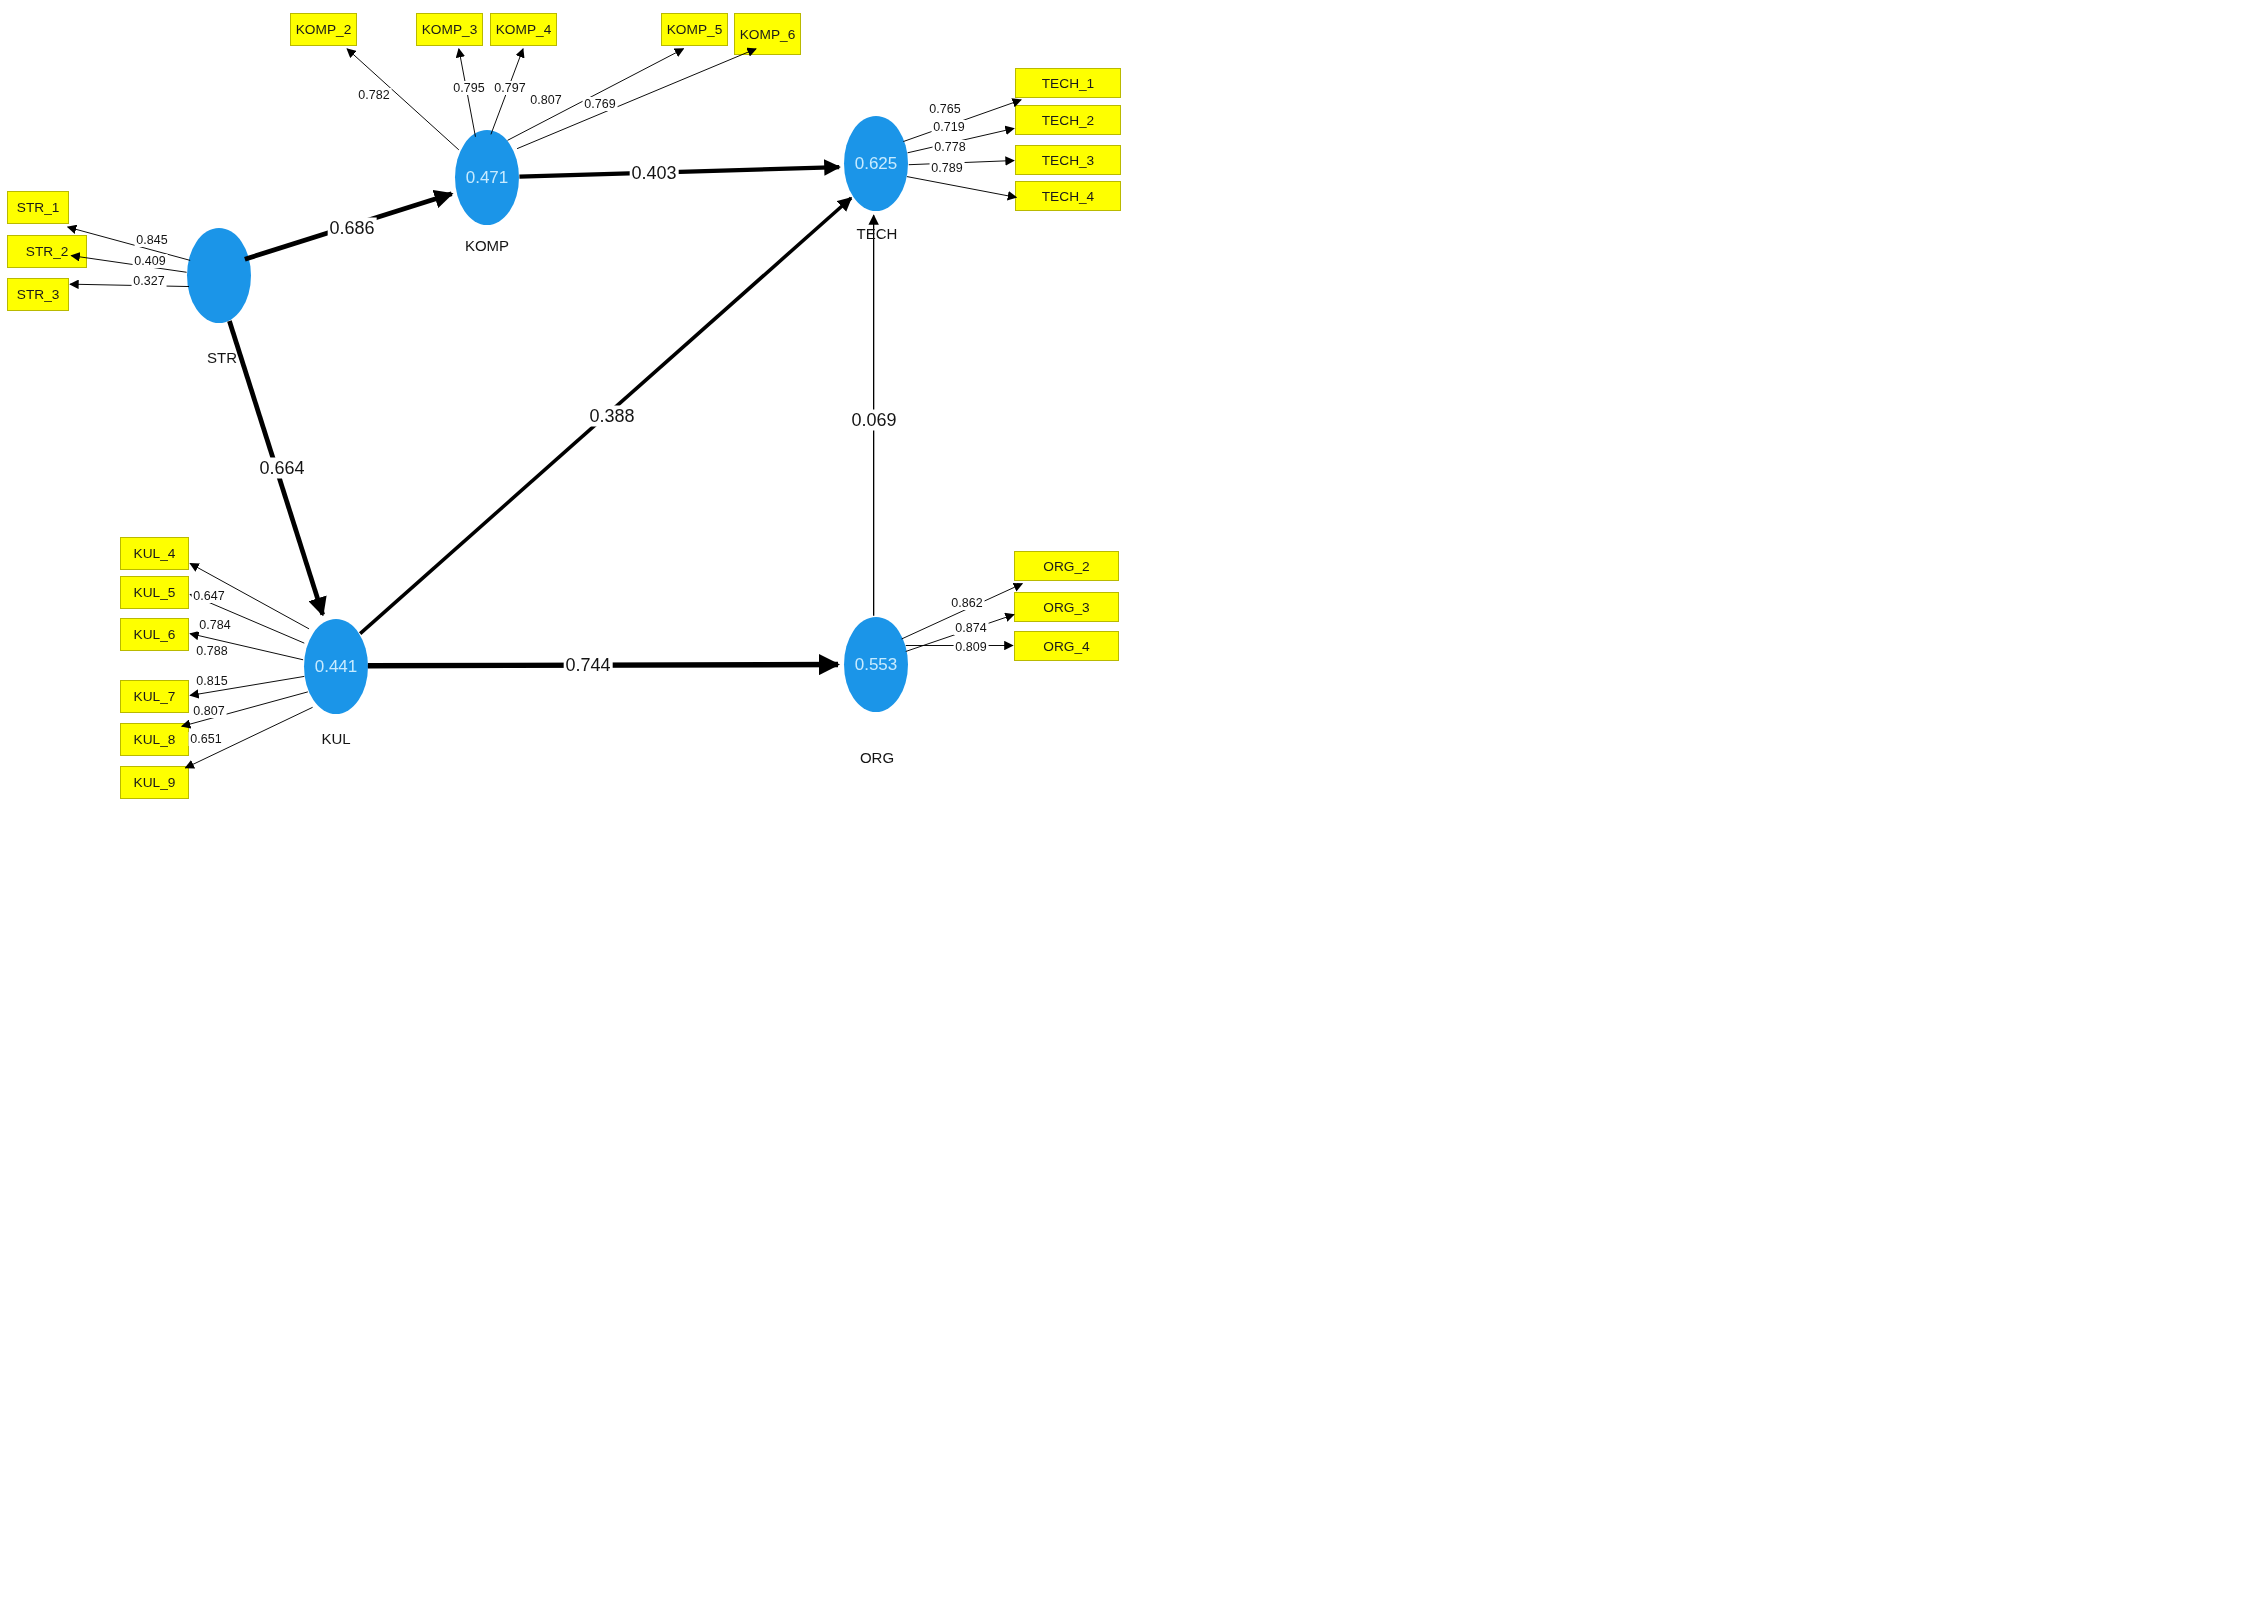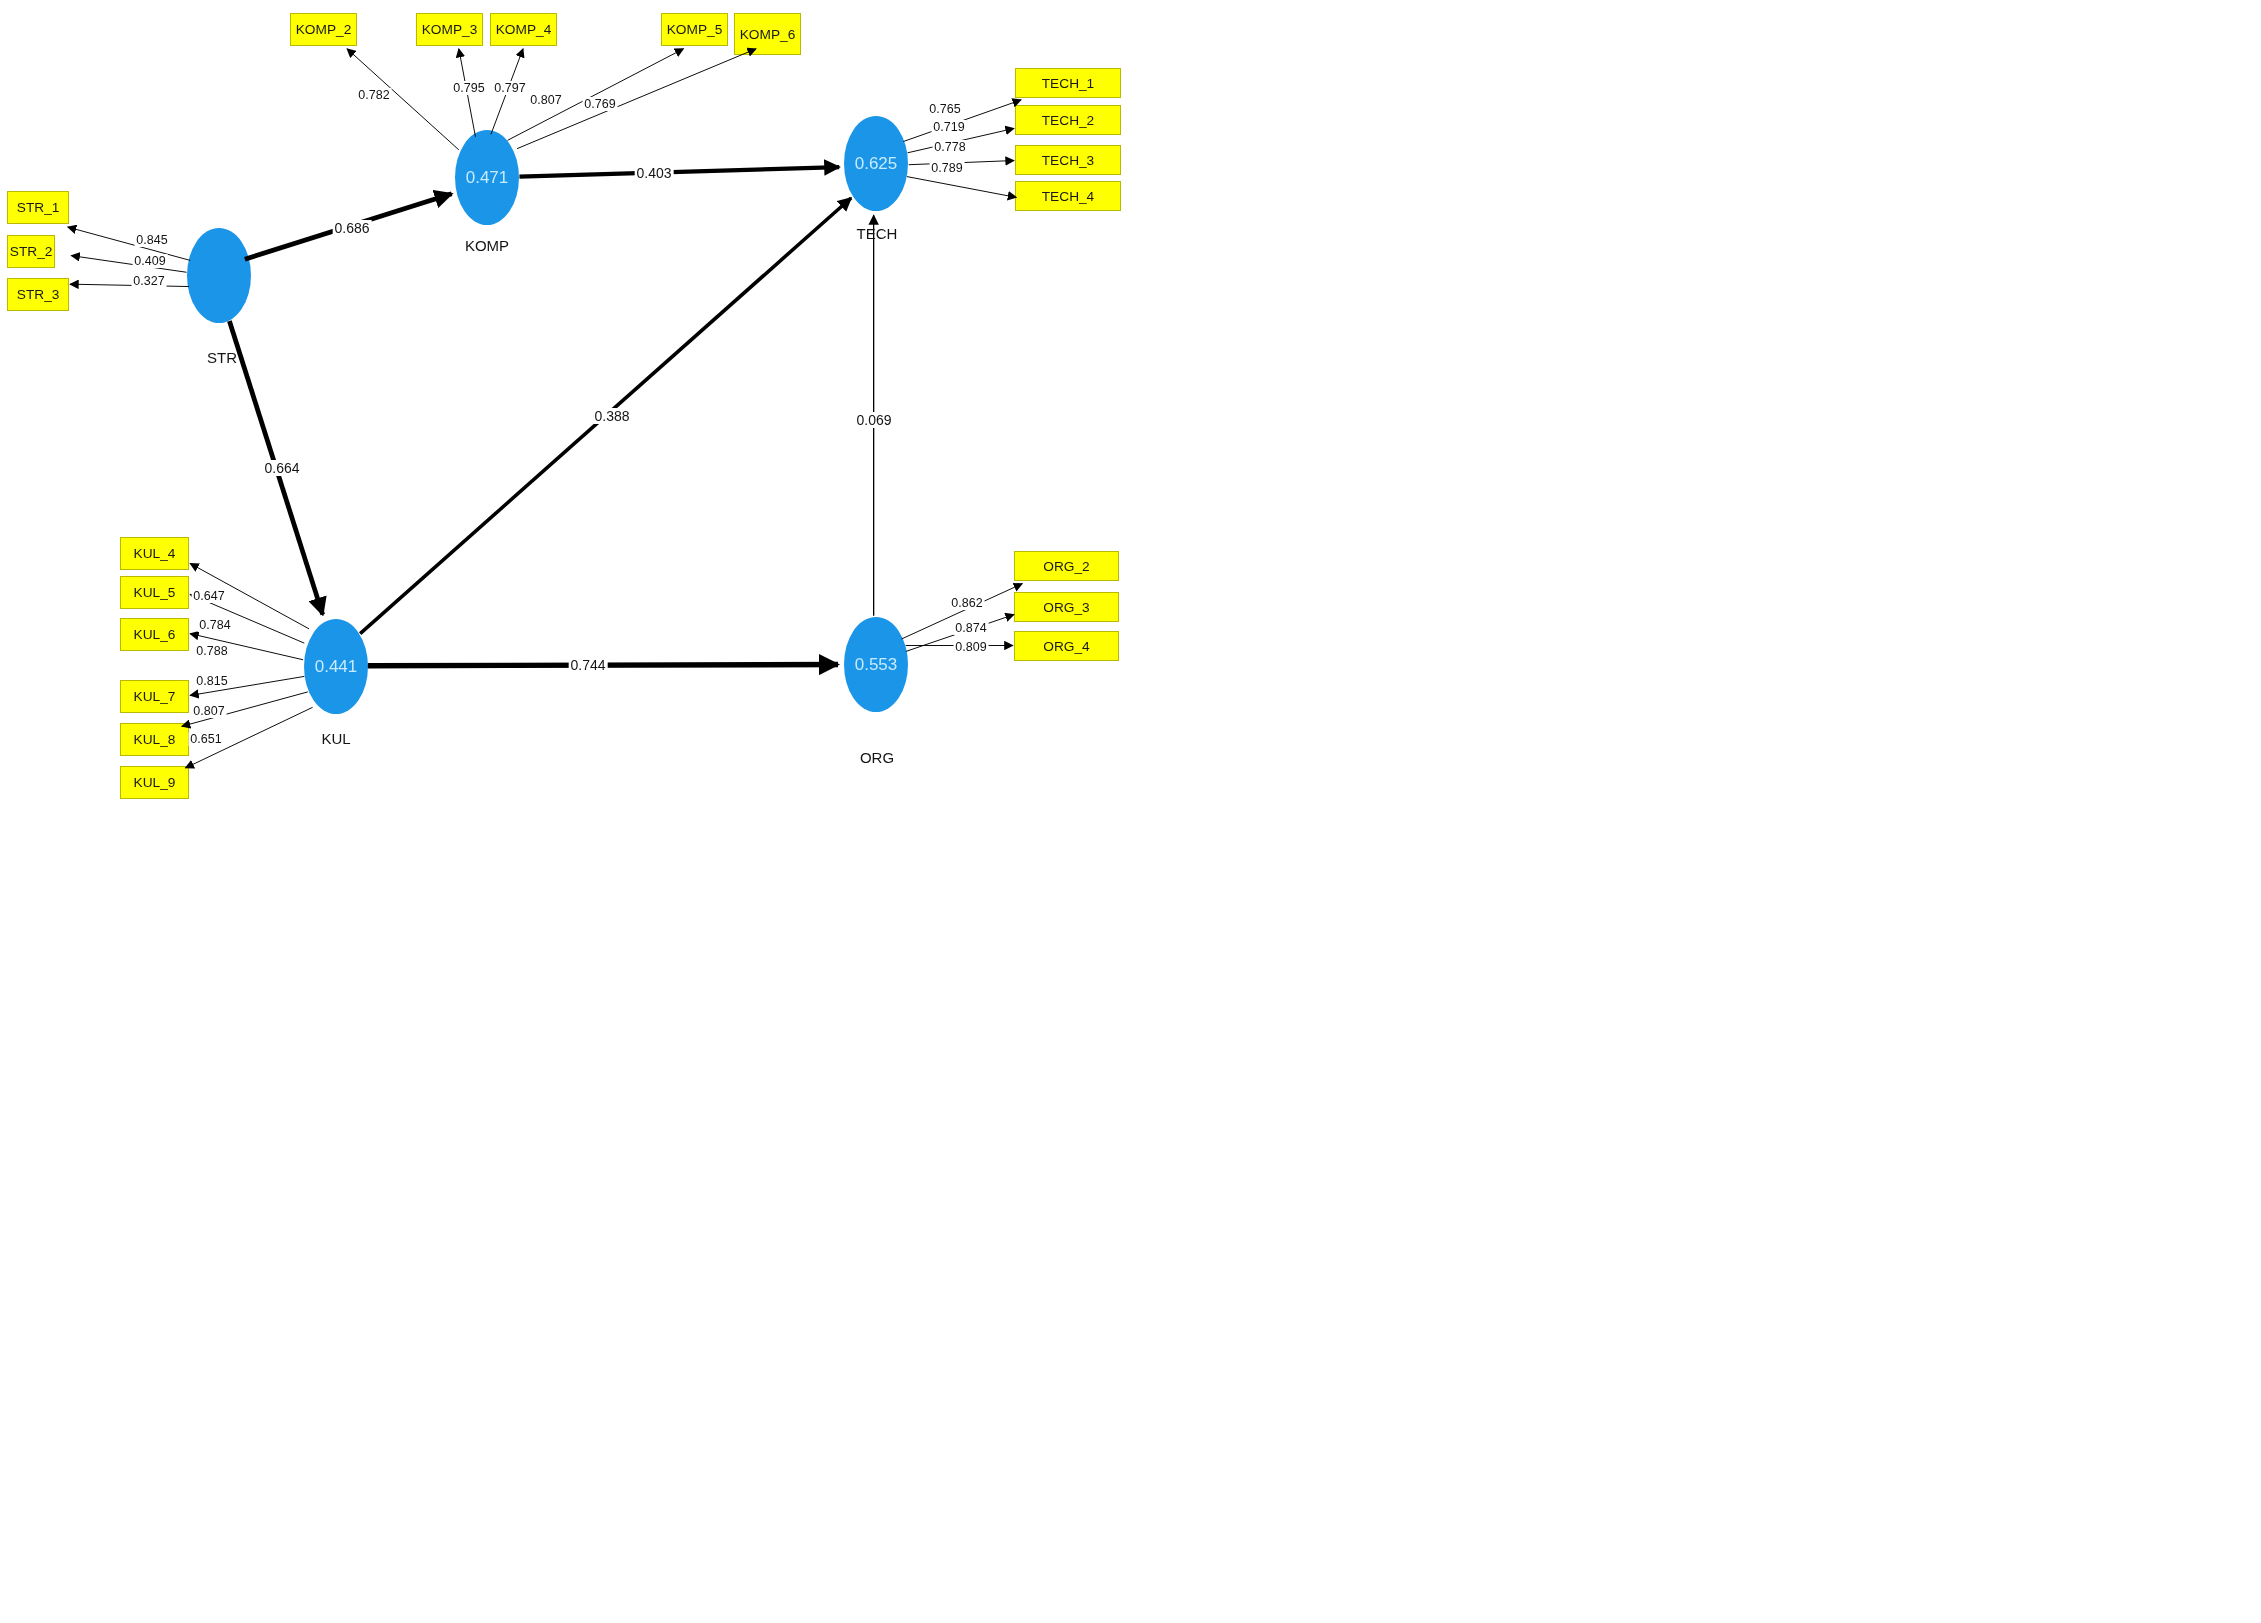--- a/index.html
+++ b/index.html
@@ -16,21 +16,21 @@
     position:absolute;width:64px;height:95px;border-radius:50%;
     background:#1b95e8;display:flex;align-items:center;justify-content:center;
     z-index:2;
   }
   .r2{font-size:17px;color:#c7ebff;}
   .lbl{
     position:absolute;transform:translate(-50%,-50%);
     background:#ffffff;padding:0 1.8px;color:#141414;white-space:nowrap;z-index:4;
   }
   .cname{font-size:15px;background:transparent;}
-  .pathlbl{font-size:14px;}
+  .pathlbl{font-size:18px;}
   .loadlbl{font-size:12.5px;}
   svg.wires{position:absolute;left:0;top:0;z-index:3;}
   line{stroke:#000000;}
   .thick{stroke-linecap:butt;}
   .thin{stroke-width:1.6px;}
 </style>
 </head>
 <body>
 
 <div class="canvas">
@@ -47,21 +47,21 @@
   <div class="ind" style="left:661px;top:13px;width:67px;height:33px">
       <span>KOMP_5</span>
     </div>
   <div class="ind" style="left:734px;top:13px;width:67px;height:42px">
       <span>KOMP_6</span>
     </div>
 
   <div class="ind" style="left:7.1px;top:191px;width:62px;height:33px">
       <span>STR_1</span>
     </div>
-  <div class="ind" style="left:7.1px;top:235px;width:48px;height:33px">
+  <div class="ind" style="left:7.1px;top:235px;width:80px;height:33px">
       <span>STR_2</span>
     </div>
   <div class="ind" style="left:7.1px;top:278px;width:62px;height:33px">
       <span>STR_3</span>
     </div>
 
   <div class="ind" style="left:120px;top:537px;width:69px;height:33px">
       <span>KUL_4</span>
     </div>
   <div class="ind" style="left:120px;top:576px;width:69px;height:33px">

